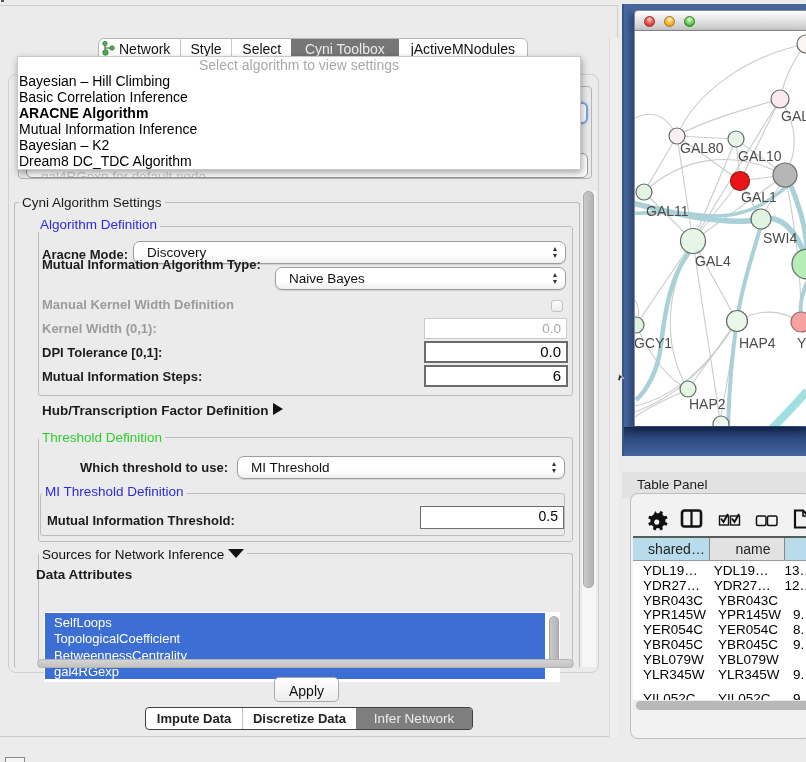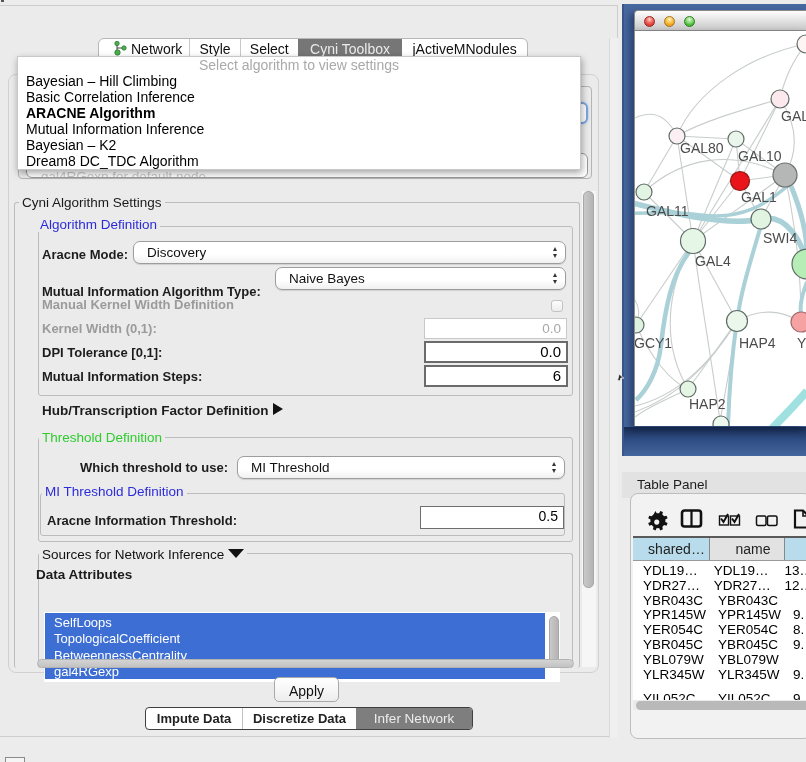--- a/index.html
+++ b/index.html
@@ -22,21 +22,21 @@
 <body>
 <div id="stage">
 <div class="abs" style="left:1px; top:0; width:3px; height:2px; background:#555;"></div>
 
 <div class="abs" style="left:0; top:5px; width:618px; height:732px; background:#ebebeb; border:1px solid #cdcdcd; border-left:none;">
 
 
   <div class="abs" style="left:609px; top:32px; width:9px; height:700px; background:#efefef; border-left:1px solid #dadada;"></div>
 
   <div class="abs" style="left:98px; top:32px; width:430px; height:21px; background:#ffffff; border:1px solid #b7b7b7; border-radius:6px 6px 0 0; overflow:hidden; display:flex;">
-    <div style="width:82px; height:100%; font-size:14px; color:#111; display:flex; align-items:center; justify-content:flex-start; padding-left:3px; border-right:1px solid #c9c9c9;margin-left:12px;">
+    <div style="width:82px; height:100%; font-size:14px; color:#111; display:flex; align-items:center; justify-content:flex-start; padding-left:3px; border-right:1px solid #c9c9c9;">
       <svg width="13" height="15" viewBox="0 0 13 15" style="margin-right:4px;">
         <line x1="3" y1="3" x2="3" y2="11" stroke="#444" stroke-width="1"></line>
         <line x1="3" y1="7" x2="9" y2="7" stroke="#444" stroke-width="1"></line>
         <circle cx="3" cy="2.5" r="2.2" fill="#4caf50" stroke="#2c7b30" stroke-width="0.8"></circle>
         <circle cx="3.5" cy="11.5" r="2.7" fill="#4caf50" stroke="#2c7b30" stroke-width="0.8"></circle>
         <circle cx="10" cy="7" r="2.2" fill="#4caf50" stroke="#2c7b30" stroke-width="0.8"></circle>
       </svg>
       Network</div>
     <div style="width:52px; height:100%; font-size:14px; color:#111; display:flex; align-items:center; justify-content:center; border-right:1px solid #c9c9c9;">Style</div>
     <div style="width:59px; height:100%; font-size:14px; color:#111; display:flex; align-items:center; justify-content:center;">Select</div>
@@ -58,21 +58,21 @@
 
   <div class="grp" style="left:38px; top:220px; width:535px; height:170px;"></div>
   <div class="gtitle" style="left:37px; top:211px; color:#2b2bdc;">Algorithm Definition</div>
 
   <div class="lbl" style="left:42px; top:241px;">Aracne Mode:</div>
   <div class="combo" style="left:133px; top:235px; width:433px; height:23px;">
         <span class="ct">Discovery</span>
         <span class="stepper"></span>
       </div>
 
-  <div class="lbl" style="left:42px; top:278px;text-align:center;">Mutual Information Algorithm Type:</div>
+  <div class="lbl" style="left:42px; top:251px;text-align:center;">Mutual Information Algorithm Type:</div>
   <div class="combo" style="left:275px; top:261px; width:291px; height:23px;">
         <span class="ct">Naive Bayes</span>
         <span class="stepper"></span>
       </div>
 
   <div class="glbl" style="left:42px; top:291px;">Manual Kernel Width Definition</div>
   <div class="abs" style="left:551px; top:294px; width:12px; height:12px; border:1px solid #c2c2c2; border-radius:3px; background:linear-gradient(#fdfdfd,#ededed);"></div>
 
   <div class="glbl" style="left:42px; top:315px;">Kernel Width (0,1):</div>
   <div class="inp" style="left:424px; top:312px; width:143px; height:21px; border:1px solid #c9c9c9; color:#a8a8a8; font-size:13.5px;">0.0</div>
@@ -91,21 +91,21 @@
 
   <div class="lbl" style="left:80px; top:454px;">Which threshold to use:</div>
   <div class="combo" style="left:237px; top:450px; width:328px; height:23px;">
         <span class="ct">MI Threshold</span>
         <span class="stepper"></span>
       </div>
 
   <div class="grp" style="left:40px; top:487px; width:525px; height:43px;"></div>
   <div class="gtitle" style="left:42px; top:478px; color:#2b2bdc;">MI Threshold Definition</div>
 
-  <div class="lbl" style="left:47px; top:507px;">Aracne Information Threshold:</div>
+  <div class="lbl" style="left:47px; top:507px;">Mutual Information Threshold:</div>
   <div class="inp" style="left:420px; top:500px; width:144px; height:23px; border:1.5px solid #6e6e6e; color:#000;">0.5</div>
 
   <div class="grp" style="left:38px; top:547px; width:535px; height:115px; border-bottom:none;"></div>
   <div class="gtitle" style="left:39px; top:541px; color:#111;">Sources for Network Inference <span style="display:inline-block; vertical-align:1px; width:0; height:0; border-left:8px solid transparent; border-right:8px solid transparent; border-top:9.5px solid #111;"></span></div>
 
   <div class="lbl" style="left:36px; top:561px; font-size:13.5px;">Data Attributes</div>
 
   <div class="abs" style="left:44px; top:606px; width:516px; height:70px; background:#fff; overflow:hidden;">
     <div class="abs" style="left:1px; top:1px; width:500px; height:66px; background:#3d6ed3;"></div>
     <div class="abs" style="left:10px; top:3px; font-size:13px; color:#fff; line-height:16.3px;">SelfLoops<br>TopologicalCoefficient<br>BetweennessCentrality<br>gal4RGexp</div>
@@ -118,21 +118,21 @@
 
   <div class="abs" style="left:145px; top:701px; width:328px; height:23px; border:1px solid #404040; border-radius:4px; background:#fff; display:flex; overflow:hidden;">
     <div style="width:97px; font-size:13px; font-weight:bold; color:#222; display:flex; align-items:center; justify-content:center; border-right:1px solid #c2c2c2;">Impute Data</div>
     <div style="width:113px; font-size:13px; font-weight:bold; color:#222; display:flex; align-items:center; justify-content:center;">Discretize Data</div>
     <div style="width:116px; font-size:13.5px; color:#ececec; background:#7e7e7e; display:flex; align-items:center; justify-content:center;">Infer Network</div>
   </div>
 </div>
 
 <div class="abs" style="left:17px; top:56px; width:564px; height:114px; background:#fff; border:1px solid #c8c8c8; box-shadow:1px 3px 7px rgba(0,0,0,0.35); z-index:30;">
   <div style="height:16px; font-size:14px; color:#a9a9a9; text-align:center; line-height:16px;">Select algorithm to view settings</div>
-  <div style="font-size:14px; color:#000; line-height:16px; padding-left:8px;">Bayesian – Hill Climbing<br>Basic Correlation Inference<br><b>ARACNE Algorithm</b><br>Mutual Information Inference<br>Bayesian – K2<br>Dream8 DC_TDC Algorithm</div>
+  <div style="font-size:14px; color:#000; line-height:16px; padding-left:1px;">Bayesian – Hill Climbing<br>Basic Correlation Inference<br><b>ARACNE Algorithm</b><br>Mutual Information Inference<br>Bayesian – K2<br>Dream8 DC_TDC Algorithm</div>
 </div>
 
 <div class="abs" style="left:622px; top:4px; width:184px; height:452px; background:#46689f; border-left:2px solid #39568c;"></div>
 <div class="abs" style="left:624px; top:427px; width:182px; height:29px; background:linear-gradient(180deg,#182e55 0%,#2d4b80 40%,#44679f 100%);"></div>
 
 <div class="abs" style="left:634px; top:10px; width:172px; height:21px; background:linear-gradient(180deg,#fdfdfd 0%,#e3e3e3 50%,#c6c6c6 100%); border:1px solid #8a8a8a; border-right:none; border-radius:4px 0 0 0; box-shadow:-4px 3px 6px rgba(8,18,48,0.45);">
   <div class="abs" style="left:9px; top:5px; width:11px; height:11px; border-radius:50%; background:radial-gradient(circle at 50% 28%,#ffd5cf 0%,#f1766d 35%,#e03c34 70%,#c22d26 100%); border:1px solid #9d2720;"></div>
   <div class="abs" style="left:29px; top:5px; width:11px; height:11px; border-radius:50%; background:radial-gradient(circle at 50% 28%,#fff3c8 0%,#f8c64e 40%,#f0a01f 72%,#cd8718 100%); border:1px solid #a8741d;"></div>
   <div class="abs" style="left:49px; top:5px; width:11px; height:11px; border-radius:50%; background:radial-gradient(circle at 50% 28%,#e2f7d2 0%,#8bd97a 40%,#45ba35 72%,#2f9425 100%); border:1px solid #2c7f22;"></div>
 </div>

